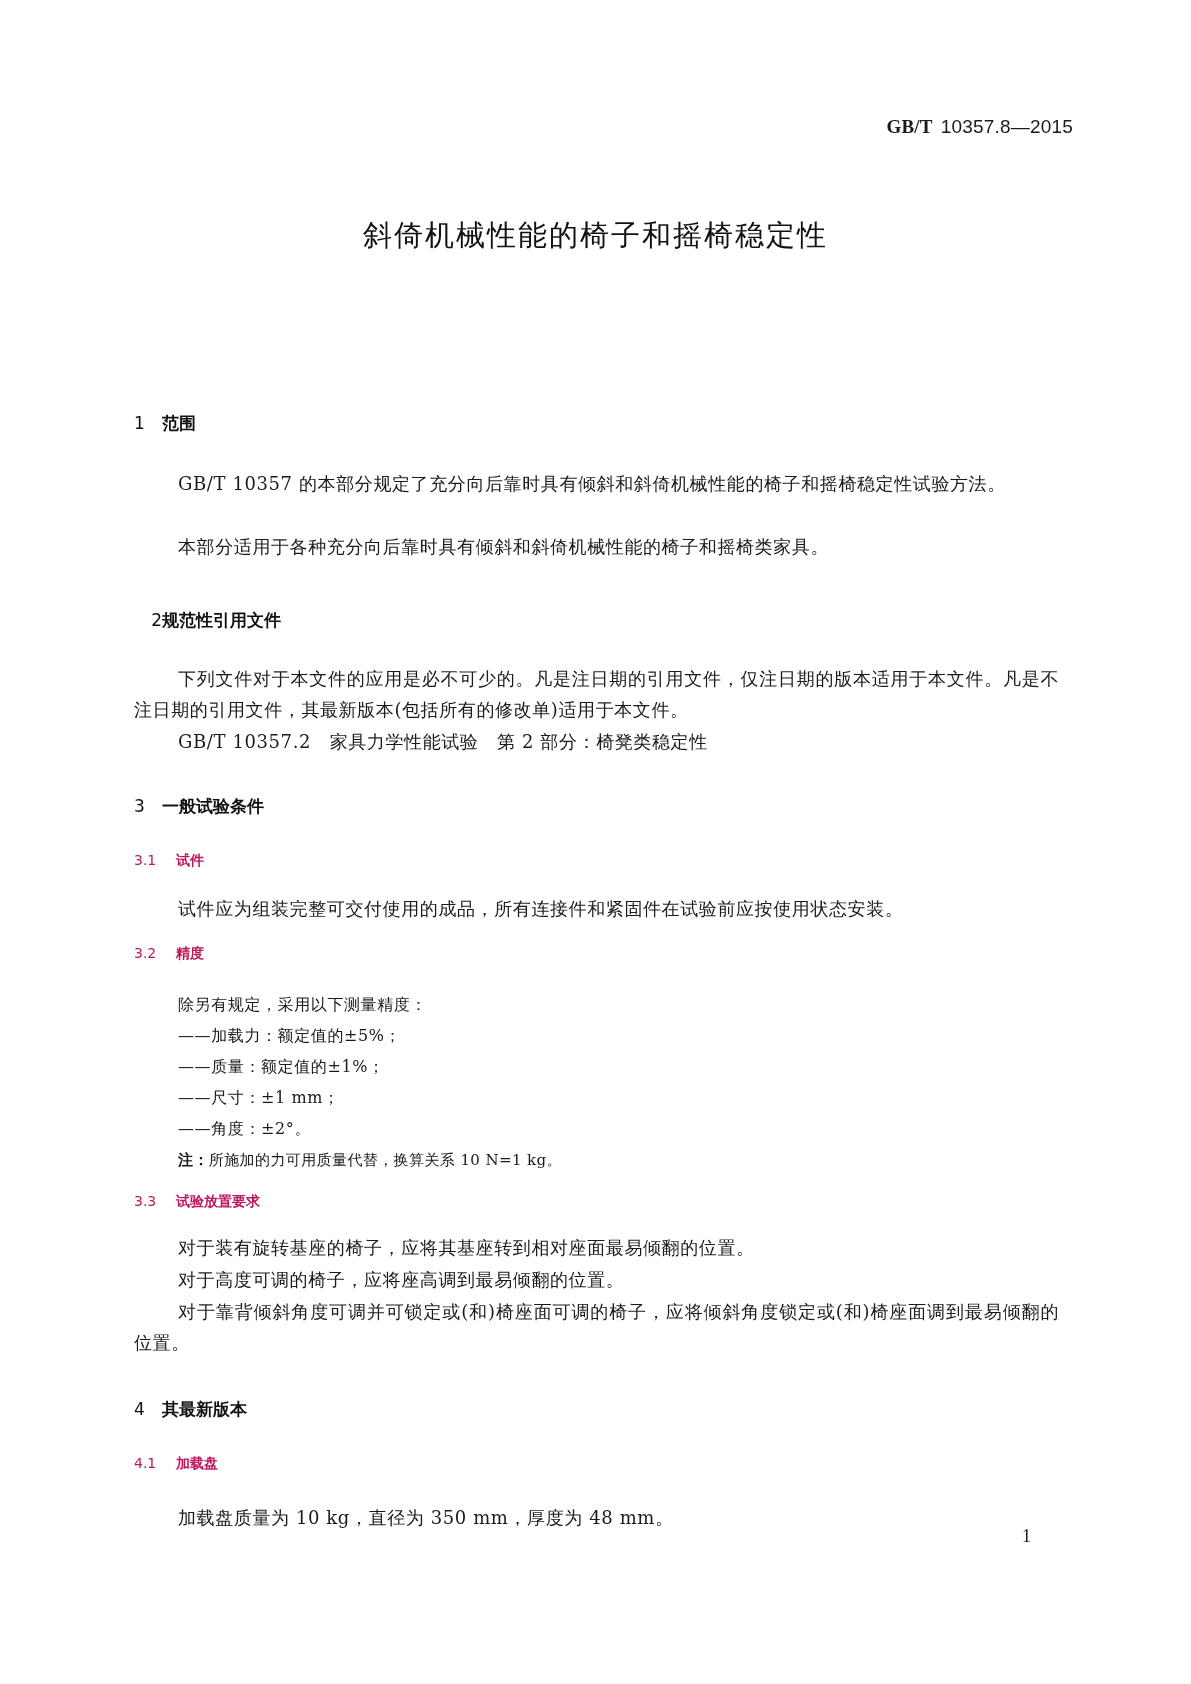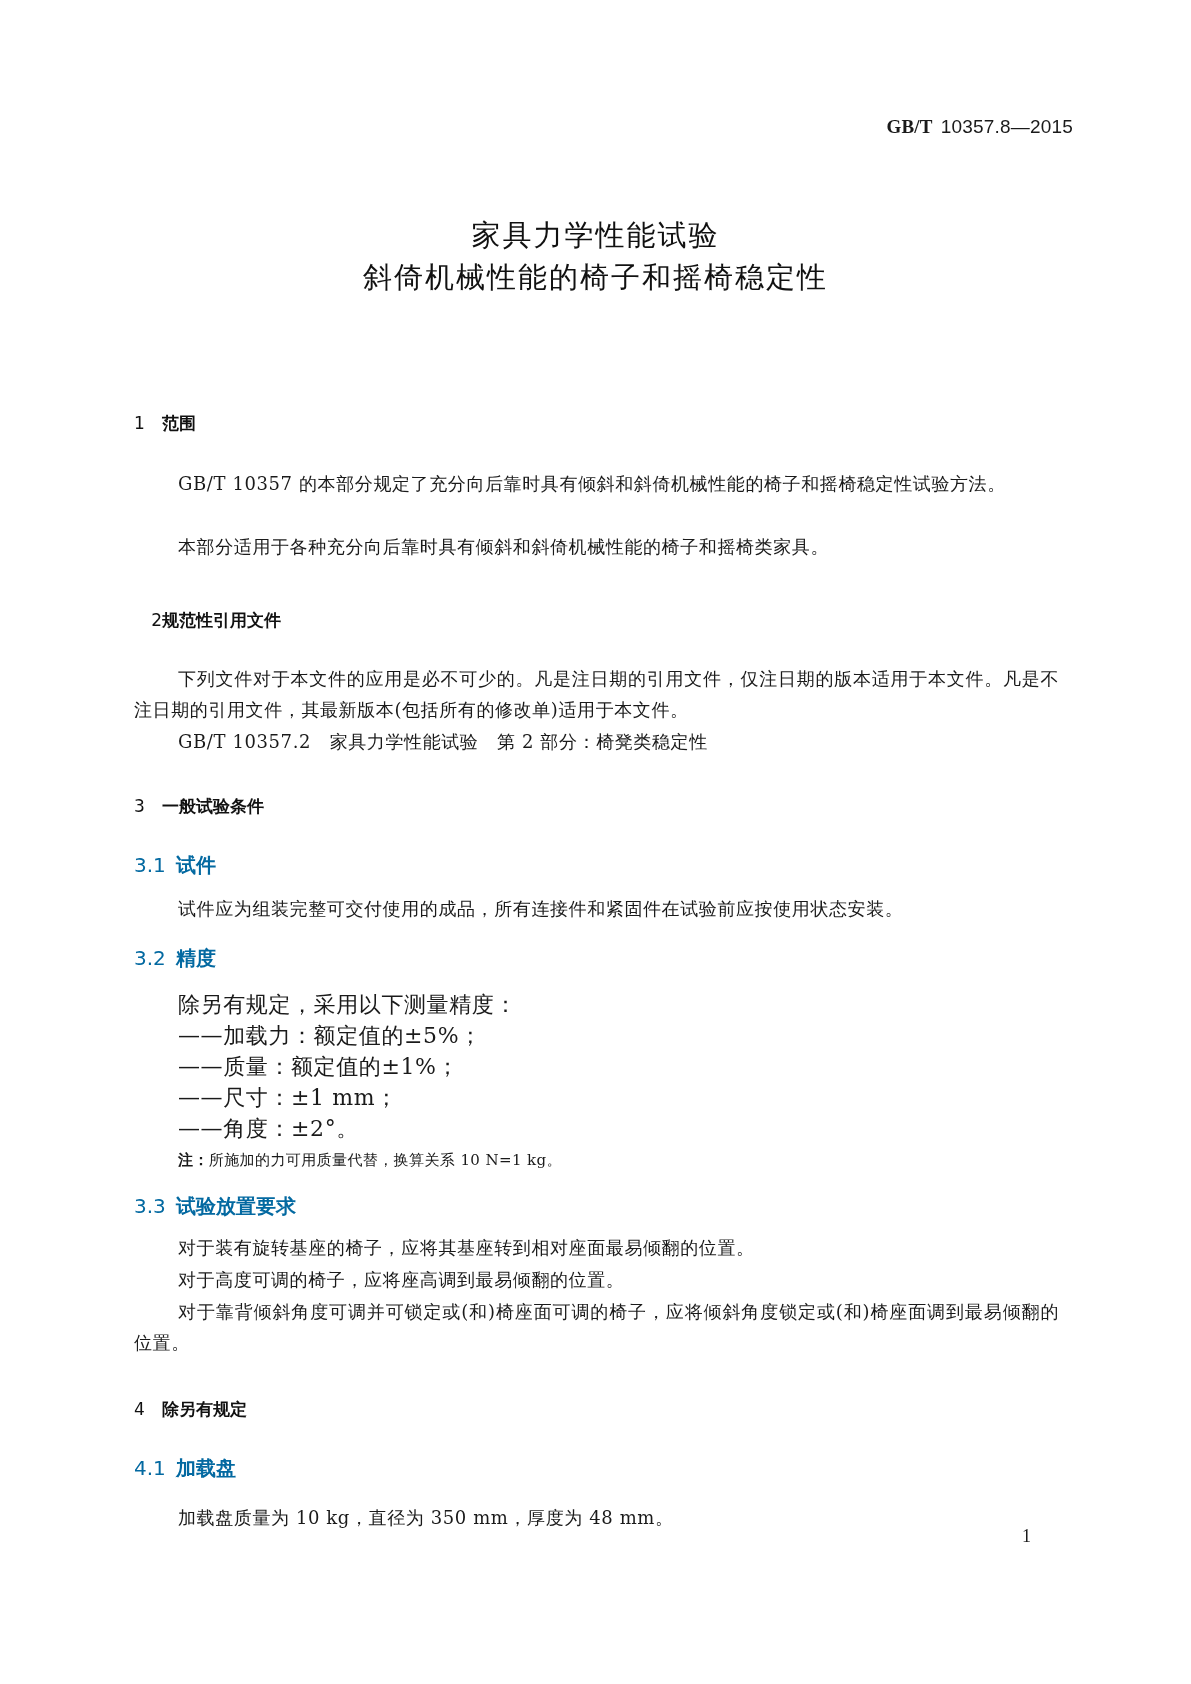--- a/index.html
+++ b/index.html
@@ -21,50 +21,49 @@
     }
     .h1 {
       position: absolute; left: 134px;
       font-family: "DejaVu Sans", "Liberation Sans", sans-serif;
       font-size: 17px; font-weight: bold; color: #111;
     }
     .h1 .num { display: inline-block; width: 28px; font-weight: normal; }
     .h2 {
       position: absolute; left: 134px;
       font-family: "DejaVu Sans", "Liberation Sans", sans-serif;
-      font-size: 20px; font-weight: bold; color: #0369a1;
+      font-size: 14px; font-weight: bold; color: #be185d;
     }
     .h2 .num { display: inline-block; width: 42px; font-weight: normal; }
     .para {
       position: absolute; left: 134px; width: 925px;
       font-size: 18px; line-height: 31px; letter-spacing: 0.6px;
       text-align: justify; text-indent: 44px; color: #1a1a1a;
     }
     .para.noindent { text-indent: 0; left: 178px; width: 880px; }
     .list-item {
-      position: absolute; left: 178px; font-size: 22px; line-height: 30px; letter-spacing: 0.6px;
+      position: absolute; left: 178px; font-size: 16px; line-height: 30px; letter-spacing: 0.6px;
     }
     .note {
       position: absolute; left: 178px; font-size: 15px; letter-spacing: 0.4px;
     }
     .note .note-label { font-weight: bold; font-family: "DejaVu Sans", sans-serif; }
     .page-num {
       position: absolute; top: 1526px; left: 1022px; font-size: 18px;
       font-family: "Liberation Serif", serif;
     }
   </style>
 </head>
 <body>
 
 <div class="std-no">
   <span class="gbt">GB/T</span><span>10357.8—2015</span>
 </div>
 
 <div class="title-block">
-  <div>家具力学性能试验</div>
   <div>斜倚机械性能的椅子和摇椅稳定性</div>
 </div>
 
 <div class="h1" style="top:412px;">
   <span class="num">1</span><span>范围</span>
 </div>
 <div class="para" style="top:468px;">GB/T 10357 的本部分规定了充分向后靠时具有倾斜和斜倚机械性能的椅子和摇椅稳定性试验方法。</div>
 <div class="para" style="top:531px;">本部分适用于各种充分向后靠时具有倾斜和斜倚机械性能的椅子和摇椅类家具。</div>
 
 <div class="h1" style="top:609px;text-align:right;">
@@ -95,20 +94,20 @@
 </div>
 
 <div class="h2" style="top:1193px;">
   <span class="num">3.3</span><span>试验放置要求</span>
 </div>
 <div class="para" style="top:1232px;">对于装有旋转基座的椅子，应将其基座转到相对座面最易倾翻的位置。</div>
 <div class="para" style="top:1264px;">对于高度可调的椅子，应将座高调到最易倾翻的位置。</div>
 <div class="para" style="top:1296px;">对于靠背倾斜角度可调并可锁定或(和)椅座面可调的椅子，应将倾斜角度锁定或(和)椅座面调到最易倾翻的位置。</div>
 
 <div class="h1" style="top:1398px;">
-  <span class="num">4</span><span>除另有规定</span>
+  <span class="num">4</span><span>其最新版本</span>
 </div>
 <div class="h2" style="top:1455px;">
   <span class="num">4.1</span><span>加载盘</span>
 </div>
 <div class="para" style="top:1502px;">加载盘质量为 10 kg，直径为 350 mm，厚度为 48 mm。</div>
 
 <div class="page-num">1</div>
 
 </body></html>

